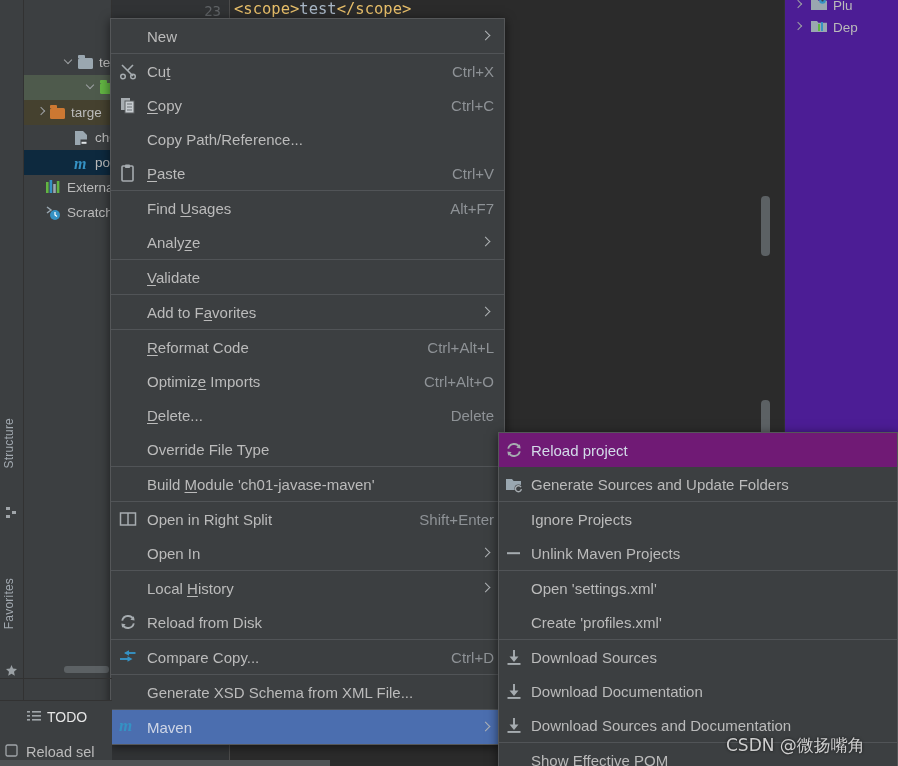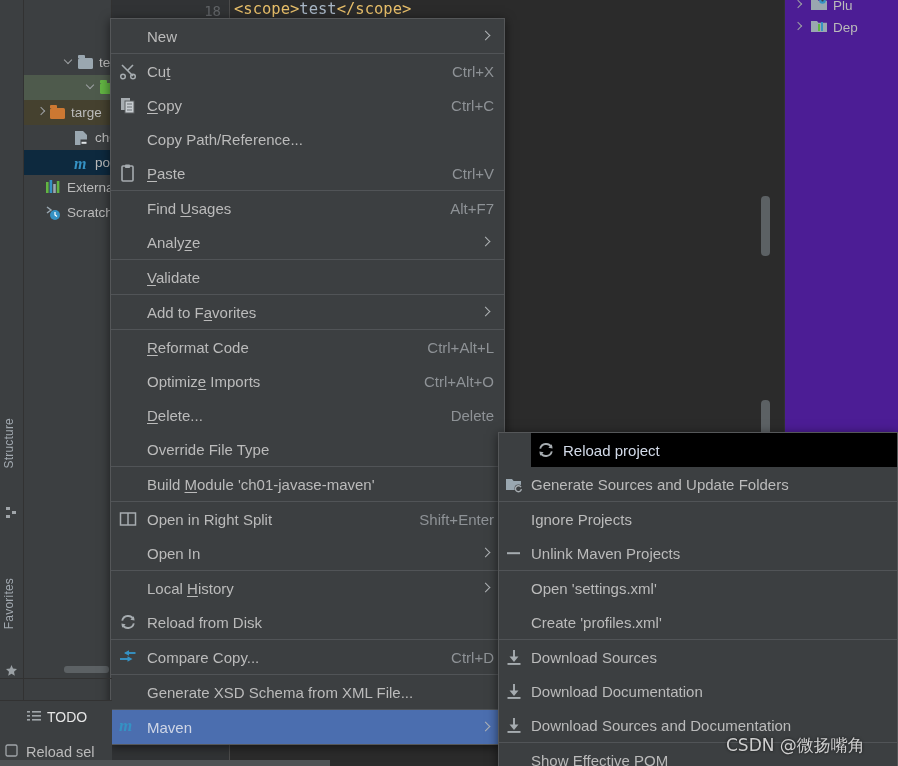--- a/index.html
+++ b/index.html
@@ -128,21 +128,21 @@
   .submenu{
     position:absolute; left:498px; top:432px; width:400px;
     background:#3c3f41; border:1px solid #555759;
     box-shadow:0 2px 10px rgba(0,0,0,.55);
   }
   .smi{
     position:relative; height:34px; display:flex; align-items:center;
     color:#bbbbbb; font-size:15px; white-space:nowrap;
   }
   .smi .sicon{ width:26px; flex:0 0 26px; margin-left:6px; height:20px; position:relative; }
-  .smi.hl-row{ background:#000000;margin-left:32px; }
+  .smi.hl-row{ background:#701a75; }
   .smi.hl-row .stext{ color:#d3dbe9; }
 
   
   .statusbar{
     position:absolute; left:0; top:700px; width:112px; height:33px;
     background:#3c3f41; border-top:1px solid #323232;
     display:flex; align-items:center;
   }
   .todo-btn{ display:flex; align-items:center; color:#e5e5e5; font-size:14px; margin-left:27px; }
   .statusbar2{
@@ -241,21 +241,21 @@
               <path d="M9 7v3l2 1.5" stroke="#fff" stroke-width="1.2" fill="none"></path>
             </svg></span>
           <span class="lbl">Scratche</span>
         </div>
       </div>
     <div class="hscroll"></div>
   </div>
 
   <div class="editor">
     <div class="gutter">
-      <div class="lineno">18</div>
+      <div class="lineno">23</div>
       <div class="gut-mark" style="top:22px;"></div>
       <div class="gut-mark" style="top:250px;"></div>
       <div class="gut-mark" style="top:285px;"></div>
       <div class="gut-mark" style="top:355px;"></div>
       <div class="gut-mark" style="top:390px;"></div>
     </div>
     <div class="code" id="code-host"><div class="cl" style="top: -6px; left: 122px;"><span class="tag">&lt;scope&gt;</span><span class="txt">test</span><span class="tag">&lt;/scope&gt;</span></div><div class="cl" style="top: 25px; left: 122px;"><span class="tag">y&gt;</span></div><div class="cl" style="top: 87px; left: 122px;"><span class="tag">&gt;</span></div><div class="cl" style="top: 118px; left: 122px;"><span class="txt">org.mybatis</span><span class="tag">&lt;/groupId&gt;</span></div><div class="cl" style="top: 149px; left: 122px;"><span class="tag">Id&gt;</span><span class="txt">mybatis</span><span class="tag">&lt;/artifactId&gt;</span></div><div class="cl" style="top: 180px; left: 122px;"><span class="txt">3.5.1</span><span class="tag">&lt;/version&gt;</span></div><div class="cl" style="top: 211px; left: 122px;"><span class="tag">y&gt;</span></div><div class="cl" style="top: 273px; left: 122px;"><span class="tag">&gt;</span></div><div class="cl" style="top: 304px; left: 122px;"><span class="txt">mysql</span><span class="tag">&lt;/groupId&gt;</span></div><div class="cl" style="top: 335px; left: 122px;"><span class="tag">Id&gt;</span><span class="txt">mysql-connector-java</span></div><div class="cl" style="top: 366px; left: 122px;"><span class="txt">5.1.9</span><span class="tag hl">&lt;/version&gt;</span></div></div>
     <div class="edscroll" style="top:196px;height:60px;"></div>
     <div class="edscroll" style="top:400px;height:45px;"></div>
   </div>

